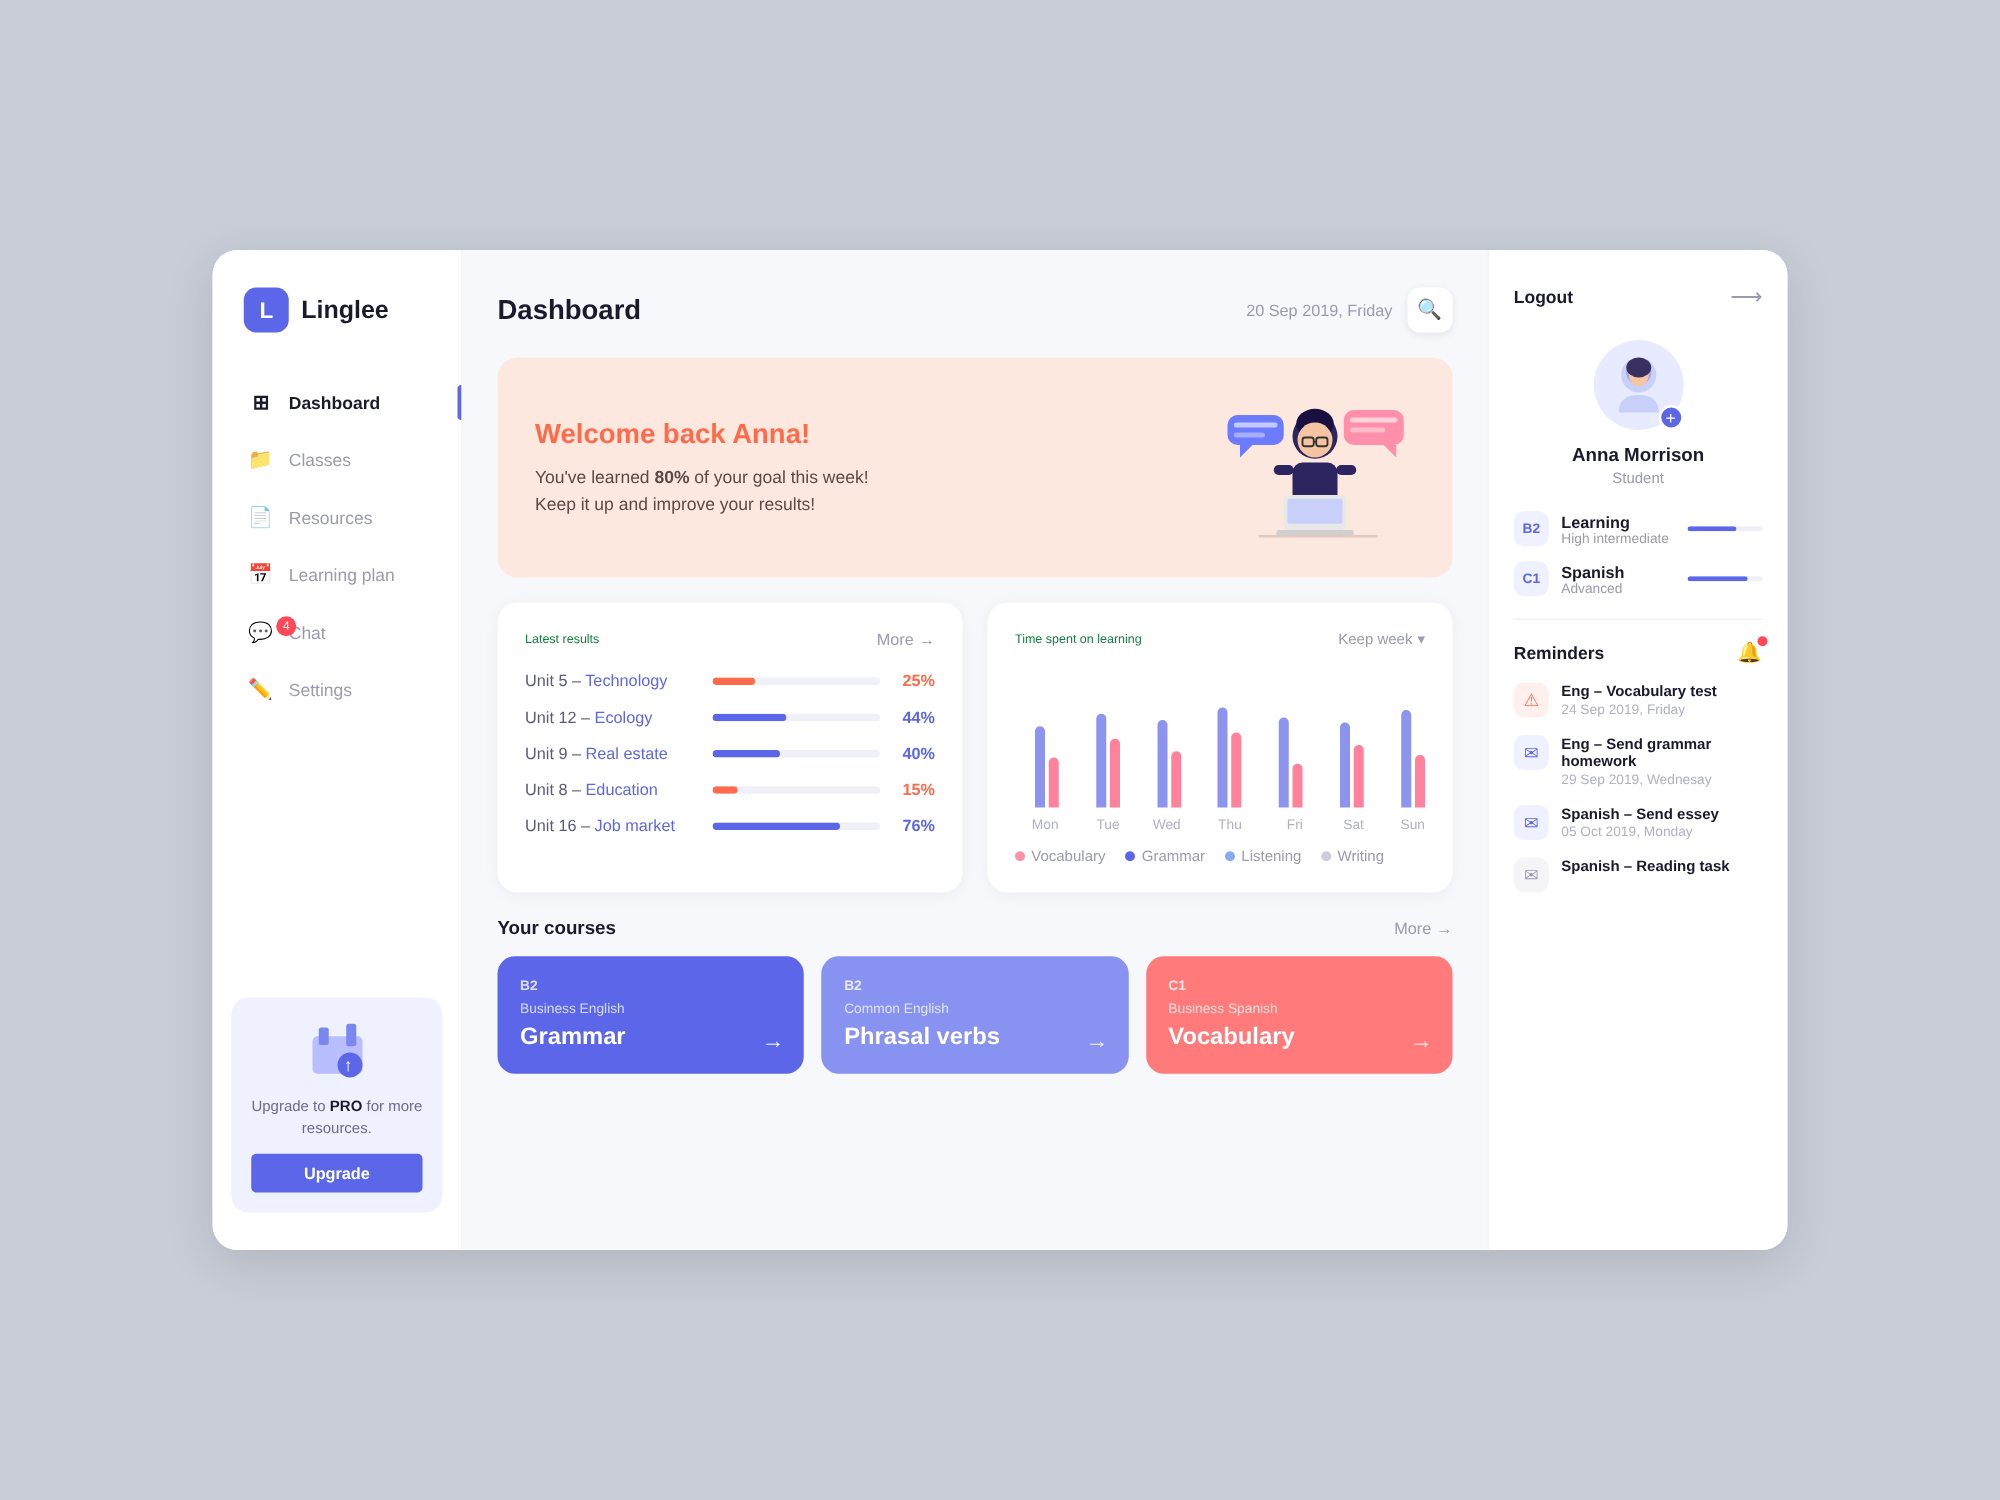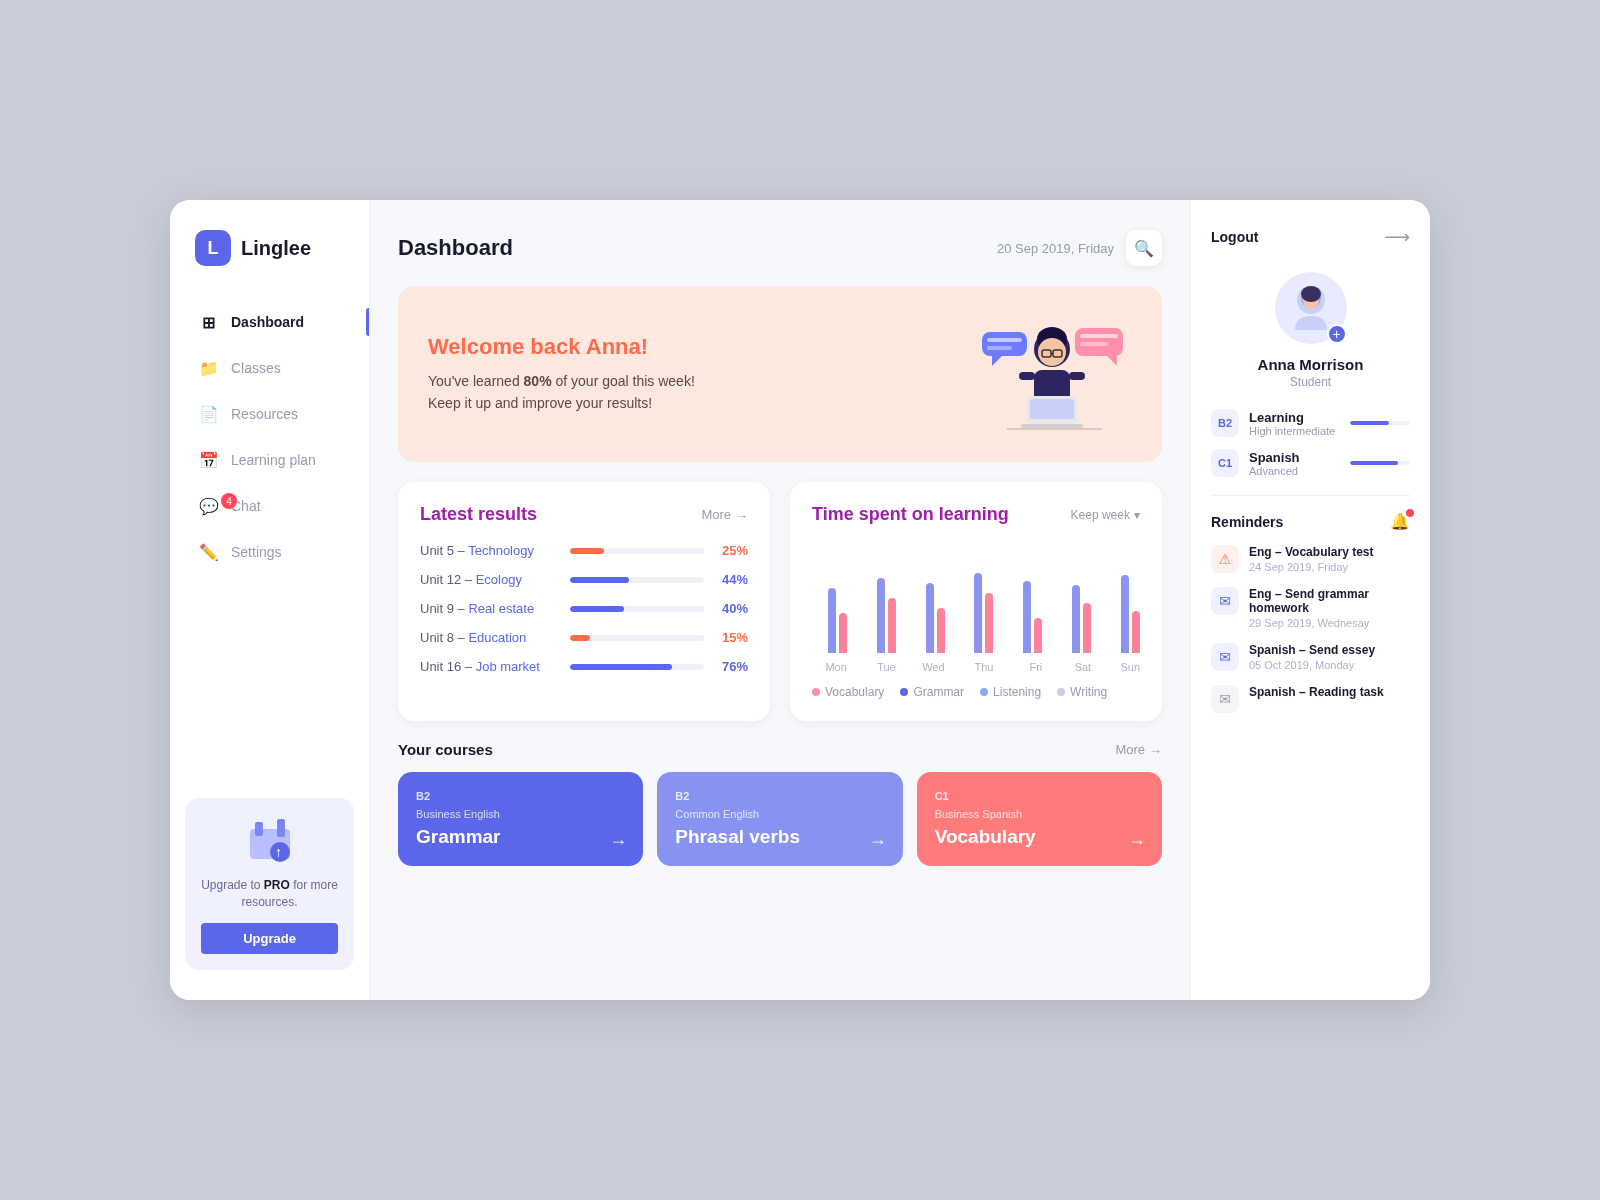--- a/index.html
+++ b/index.html
@@ -181,21 +181,21 @@
       background: #fff;
       border-radius: 16px;
       padding: 22px;
       box-shadow: 0 2px 12px rgba(0,0,0,0.05);
     }
     .card-header {
       display: flex; justify-content: space-between; align-items: center;
       margin-bottom: 18px;
     }
     .card-title {
-      font-size: 18px; font-weight: 700; color: #a21caf;
+      font-size: 10px; font-weight: 400; color: #15803d;
     }
     .card-more {
       font-size: 13px; color: #9a9ab0; cursor: pointer;
       display: flex; align-items: center; gap: 4px;
     }
     
     .result-row {
       display: flex; align-items: center;
       margin-bottom: 14px;
       gap: 10px;

